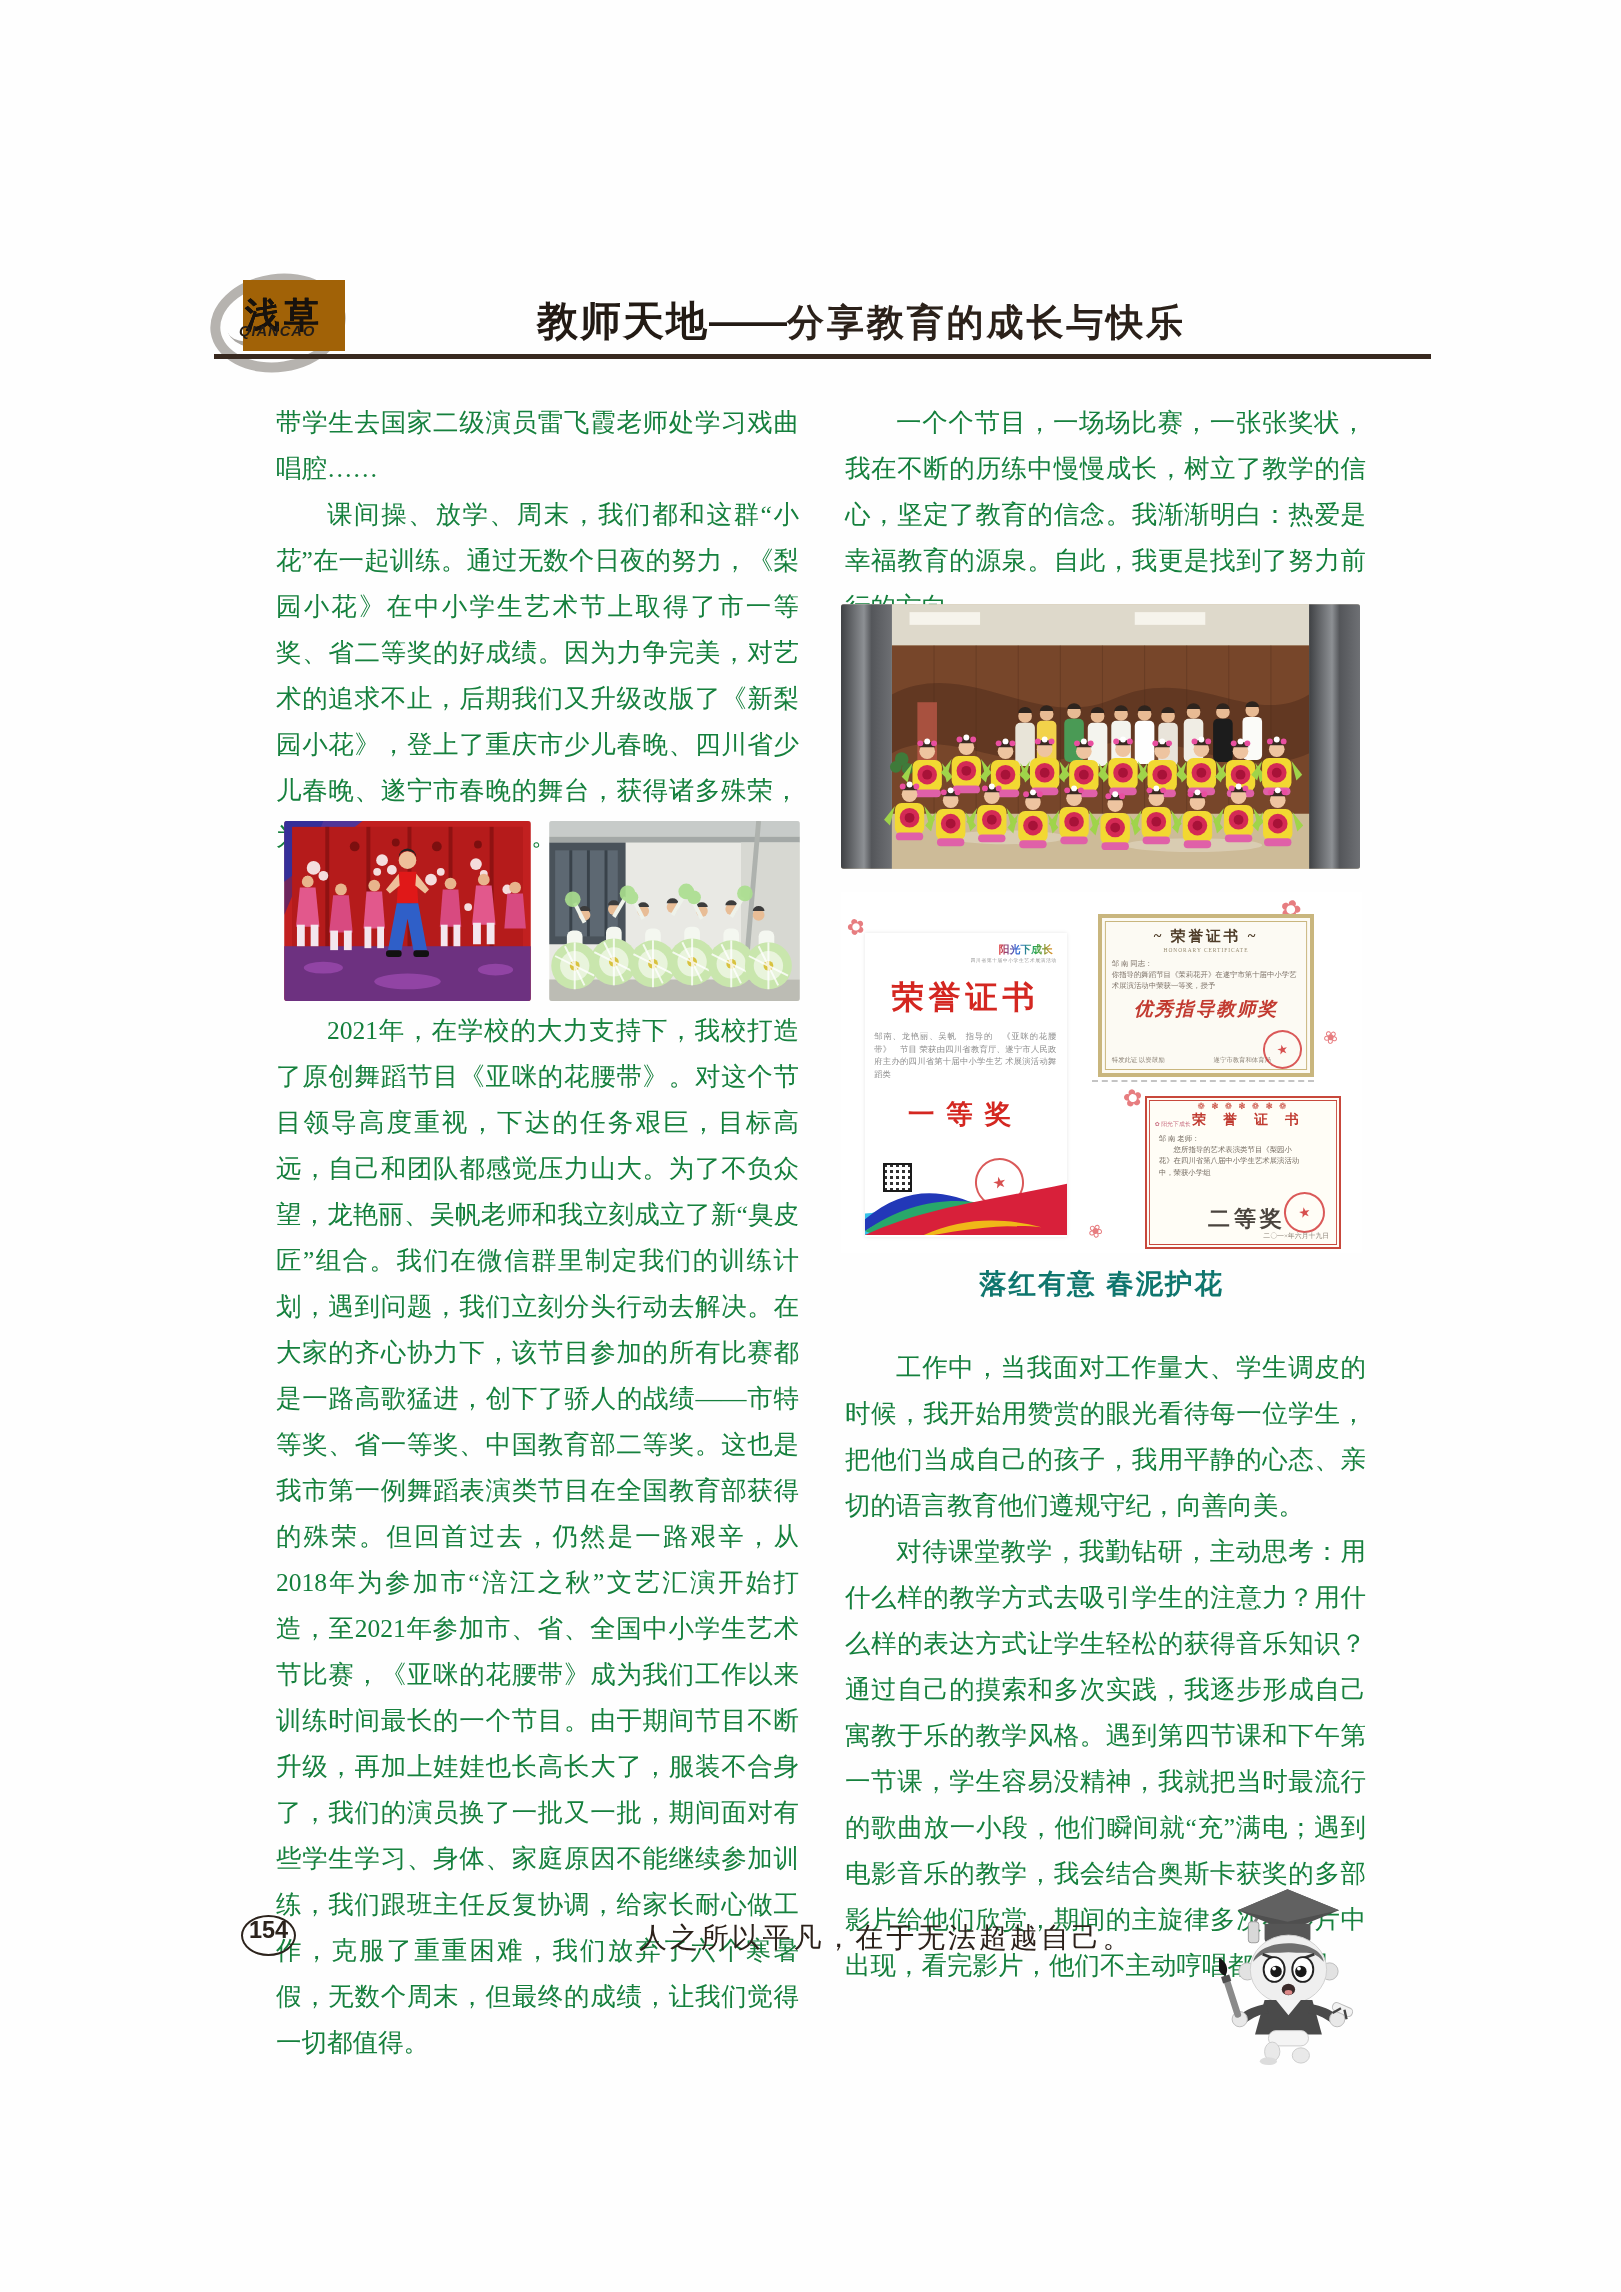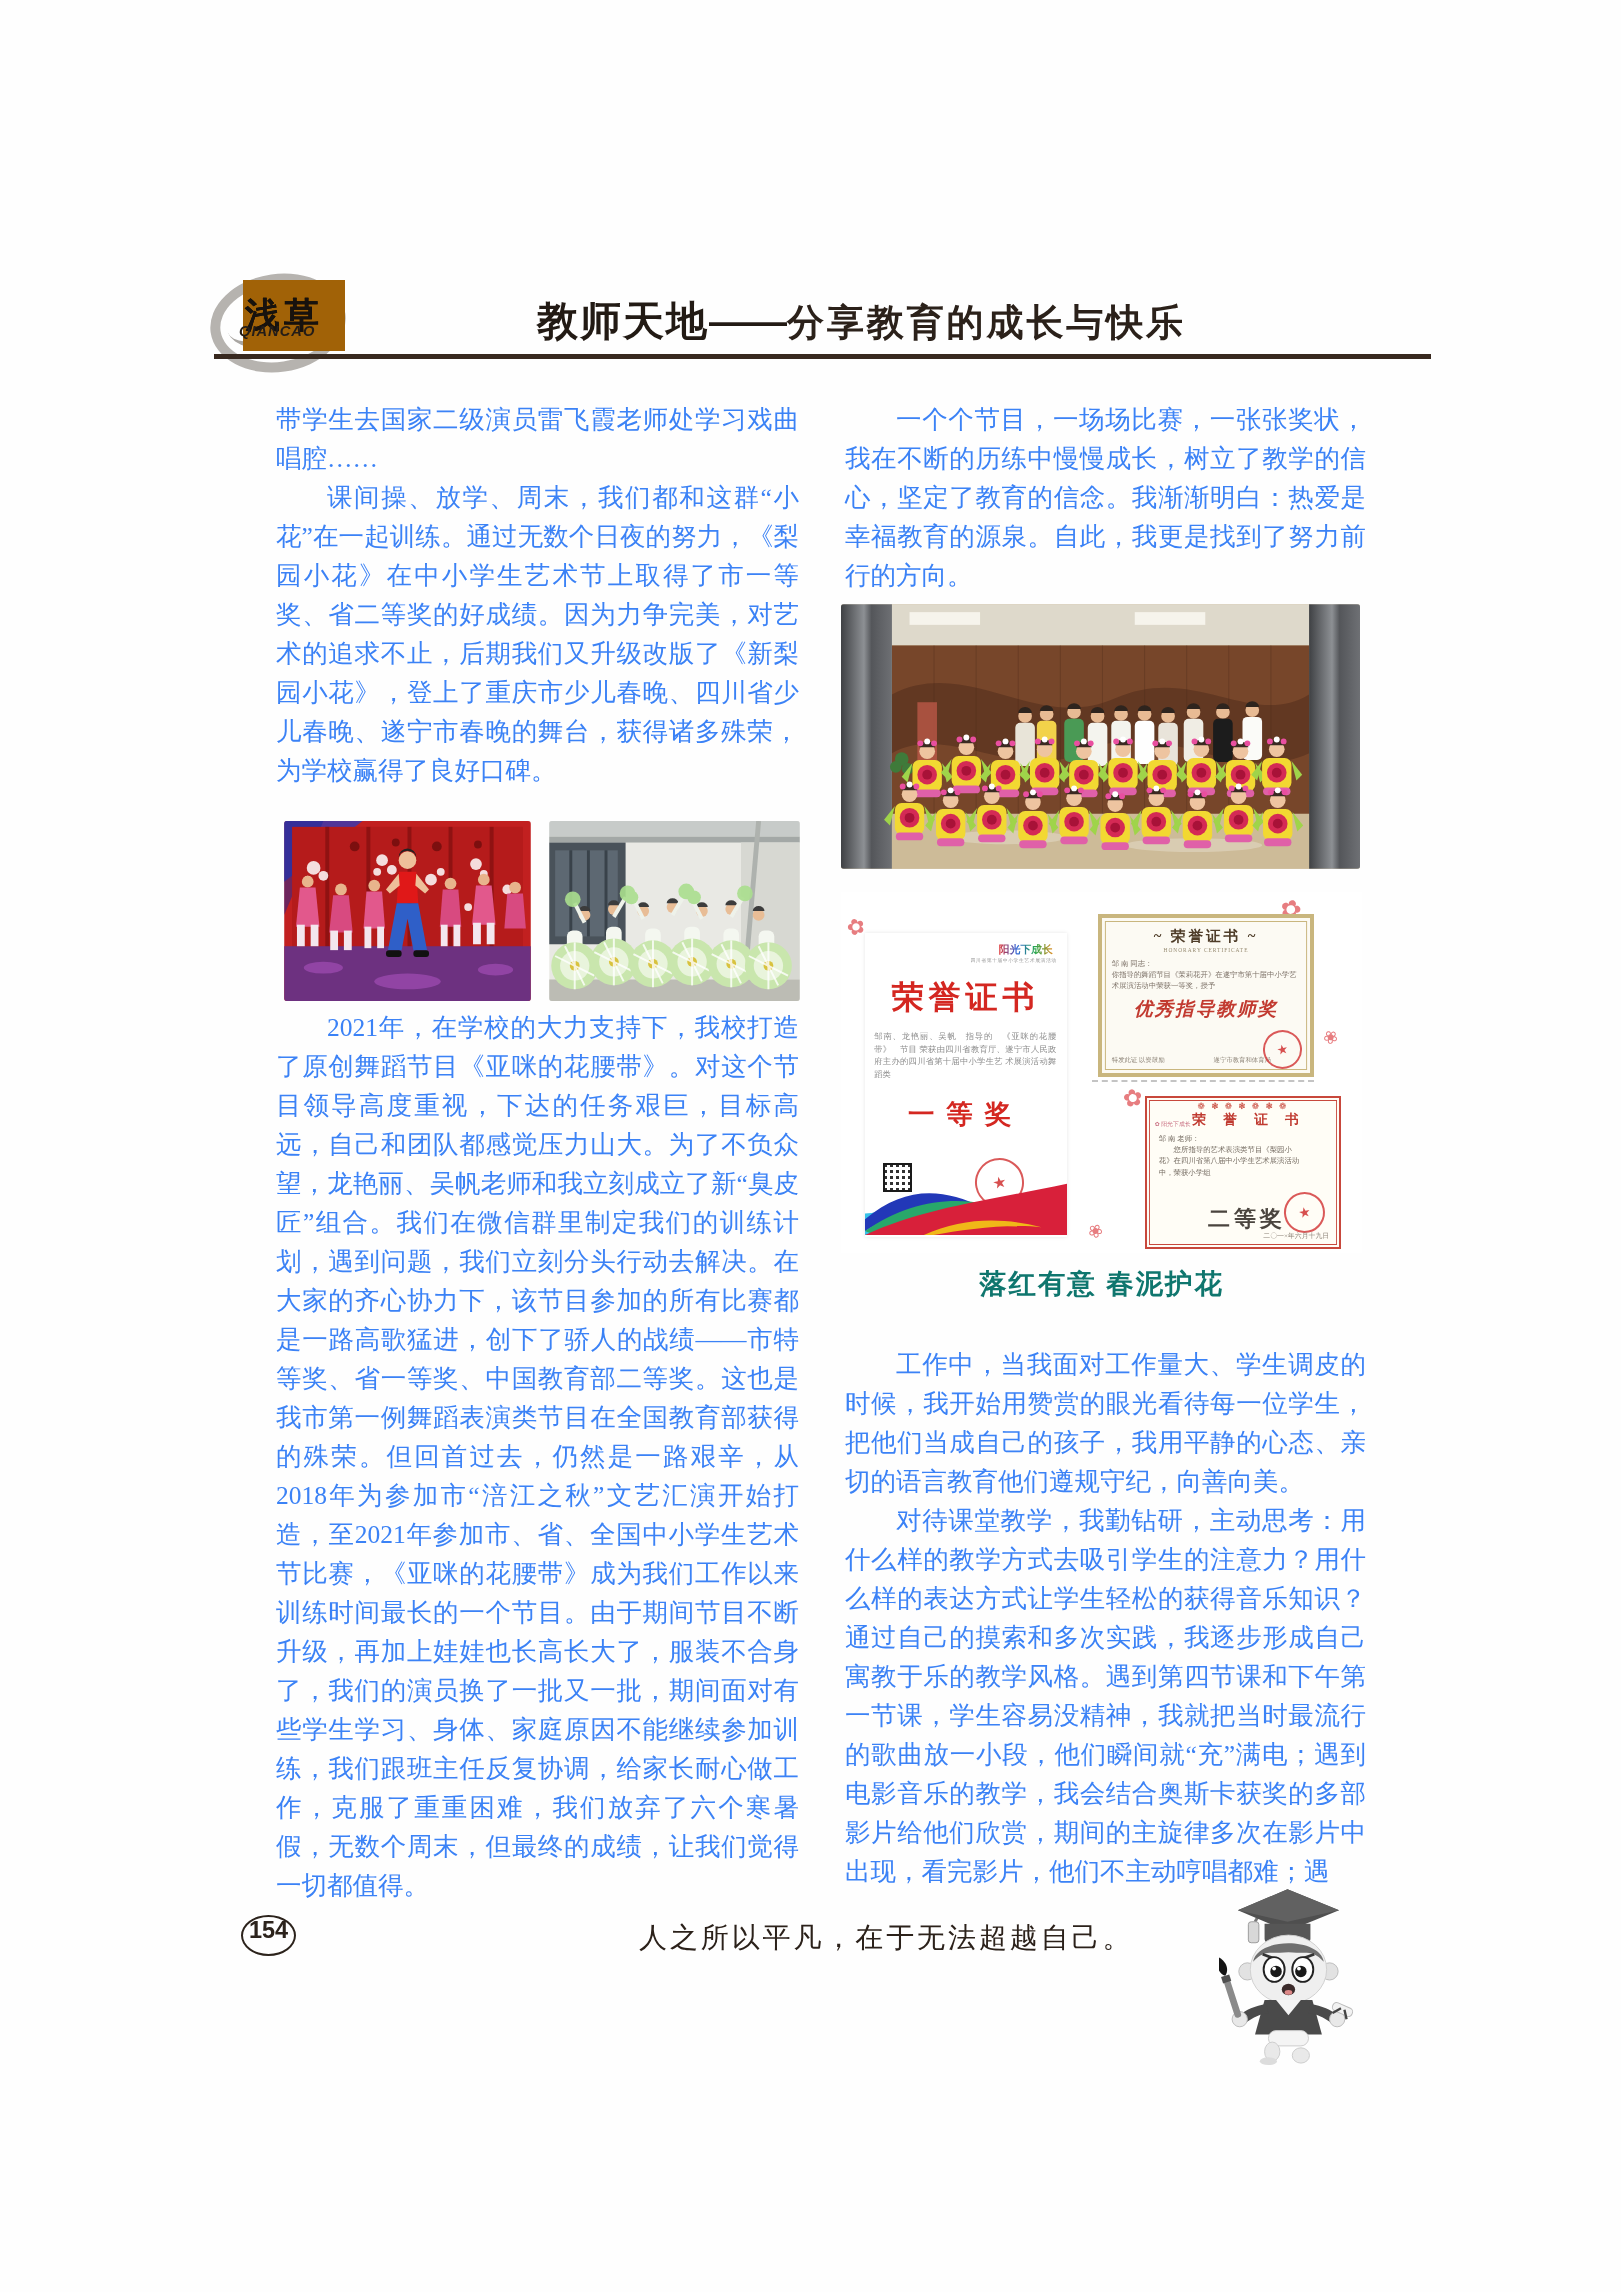--- a/index.html
+++ b/index.html
@@ -18,21 +18,21 @@
     background:#a16207;padding:12px 2px;}
   .logo-en{position:absolute;left:29px;top:51px;font-family:"Liberation Sans",sans-serif;
     font-style:italic;font-weight:bold;font-size:14.7px;color:#2a2念420;color:#241d18;letter-spacing:1px;}
   .hdr-title{left:537px;top:294px;width:745px;white-space:nowrap;}
   .hdr-bold{font-family:"Liberation Sans",sans-serif;font-weight:900;font-size:41px;color:#221a14;letter-spacing:2px;}
   .hdr-dash{font-family:"Liberation Sans",sans-serif;font-weight:700;font-size:39px;color:#221a14;}
   .hdr-rest{font-family:"Liberation Serif",serif;font-weight:600;font-size:37px;color:#2b211a;letter-spacing:2.9px;}
   .hdr-rule{left:214px;top:354px;width:1217px;height:4.9px;background:#38291f;}
 
   
-  .col{font-size:25.5px;line-height:39px;text-align:justify;color:#3b82f6;}
+  .col{font-size:25.5px;line-height:46px;text-align:justify;color:#15803d;}
   .col p{margin:0;}
   .col p.ind{text-indent:2em;}
   .lcol1{left:276px;top:400px;width:523px;}
   .lcol2{left:276px;top:1008px;width:523px;}
   .rcol1{left:845px;top:400px;width:521px;}
   .rcol2{left:845px;top:1345px;width:521px;}
   .caption{left:841px;top:1266px;width:521px;text-align:center;
     font-family:"Liberation Sans",sans-serif;font-weight:bold;font-size:27.4px;color:#0f766e;letter-spacing:2px;}
 
   

